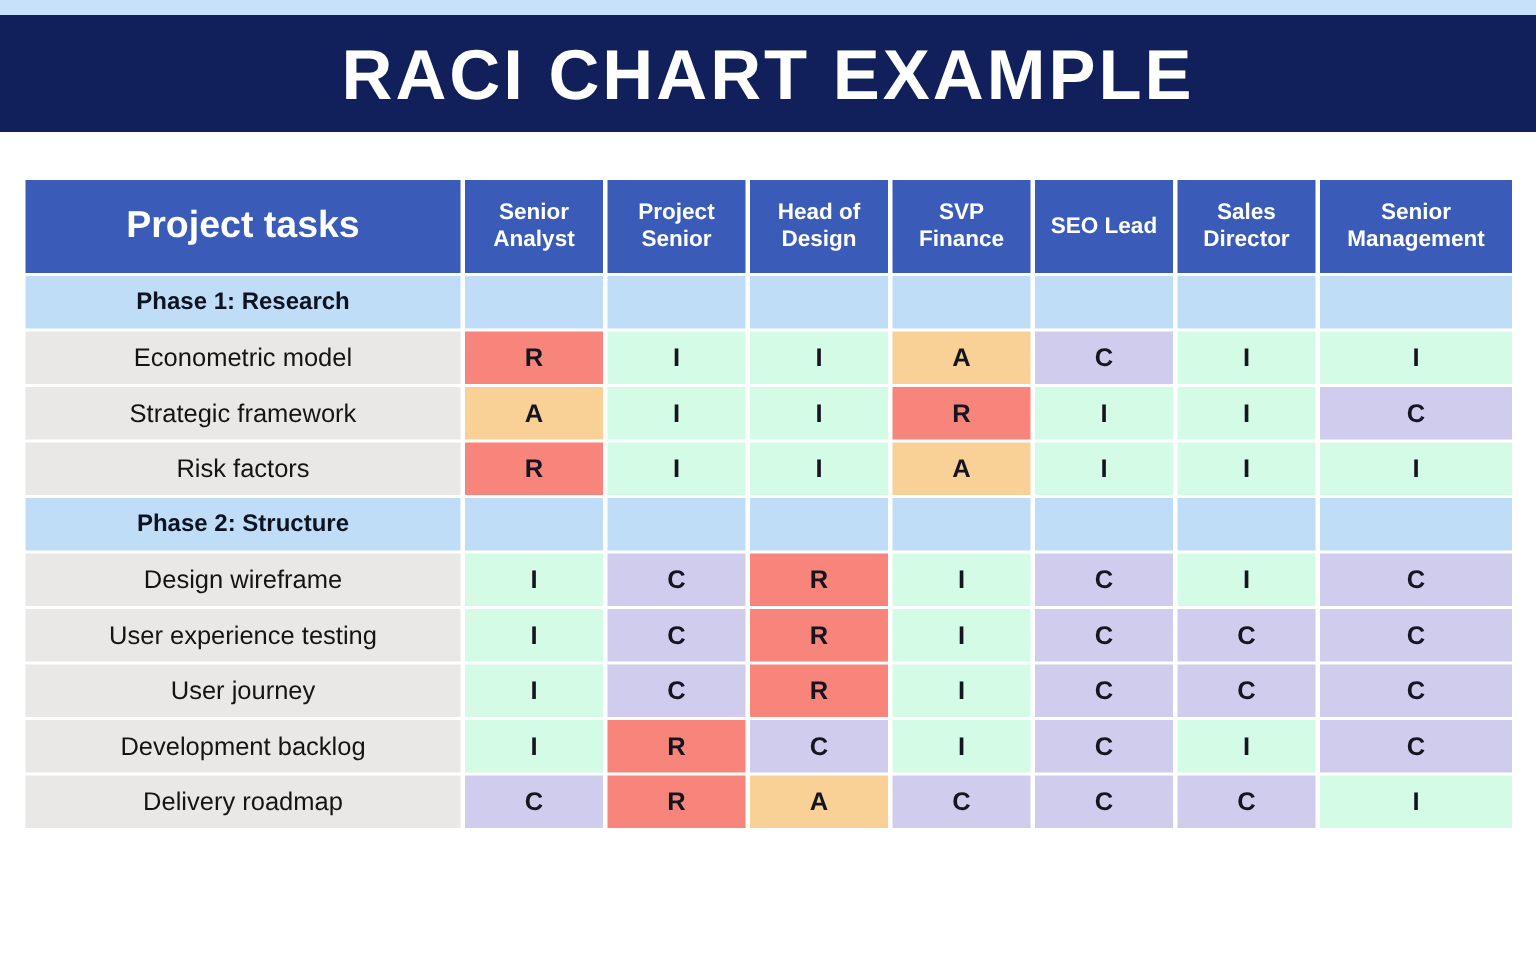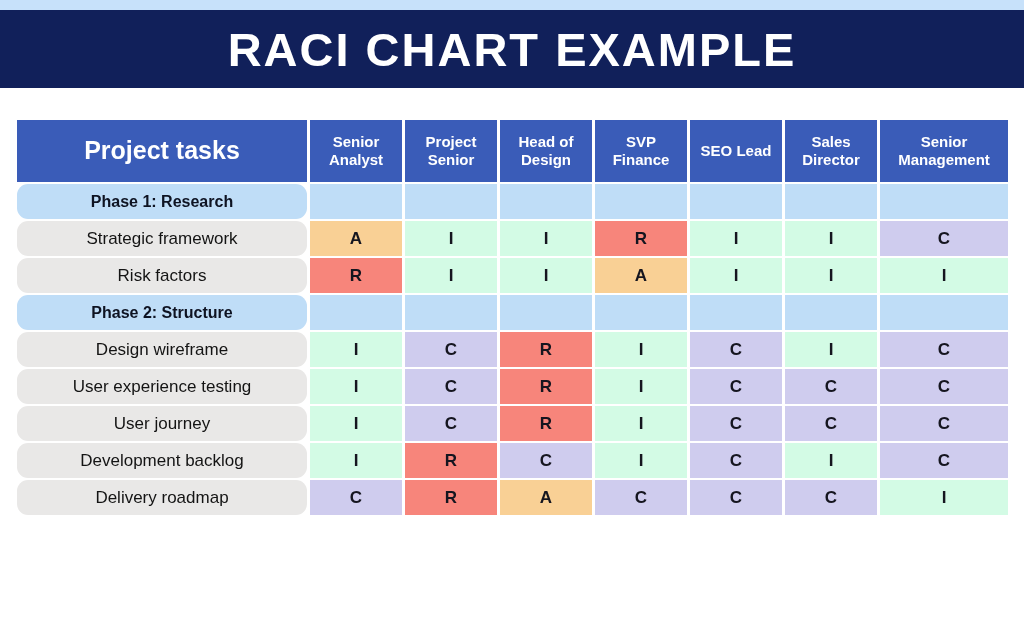--- a/index.html
+++ b/index.html
@@ -70,21 +70,20 @@
   tr.phase-row td.row-label {
     font-weight: 700;
     font-size: 16px;
     color: #0e1322;
   }
   td.row-label {
     background: var(--task-bg, #e9e8e7);
     font-weight: 500;
     font-size: 17px;
     color: #141414;
-    border-radius: 11px;
   }
   td.raci-cell {
     font-weight: 600;
     font-size: 17px;
   }
 </style>
 </head>
 <body>
 
 <div class="top-strip"></div>
@@ -122,20 +121,30 @@
           <td class="row-label">Phase 1: Research</td>
           <td class="raci-cell"></td>
           <td class="raci-cell"></td>
           <td class="raci-cell"></td>
           <td class="raci-cell"></td>
           <td class="raci-cell"></td>
           <td class="raci-cell"></td>
           <td class="raci-cell"></td>
         </tr>
         <tr class="task-row">
+          <td class="row-label">Econometric model</td>
+          <td class="raci-cell" style="background: rgb(247, 133, 123);">R</td>
+          <td class="raci-cell" style="background: rgb(211, 251, 229);">I</td>
+          <td class="raci-cell" style="background: rgb(211, 251, 229);">I</td>
+          <td class="raci-cell" style="background: rgb(249, 208, 149);">A</td>
+          <td class="raci-cell" style="background: rgb(207, 204, 238);">C</td>
+          <td class="raci-cell" style="background: rgb(211, 251, 229);">I</td>
+          <td class="raci-cell" style="background: rgb(211, 251, 229);">I</td>
+        </tr>
+        <tr class="task-row">
           <td class="row-label">Strategic framework</td>
           <td class="raci-cell" style="background: rgb(249, 208, 149);">A</td>
           <td class="raci-cell" style="background: rgb(211, 251, 229);">I</td>
           <td class="raci-cell" style="background: rgb(211, 251, 229);">I</td>
           <td class="raci-cell" style="background: rgb(247, 133, 123);">R</td>
           <td class="raci-cell" style="background: rgb(211, 251, 229);">I</td>
           <td class="raci-cell" style="background: rgb(211, 251, 229);">I</td>
           <td class="raci-cell" style="background: rgb(207, 204, 238);">C</td>
         </tr>
         <tr class="task-row">

